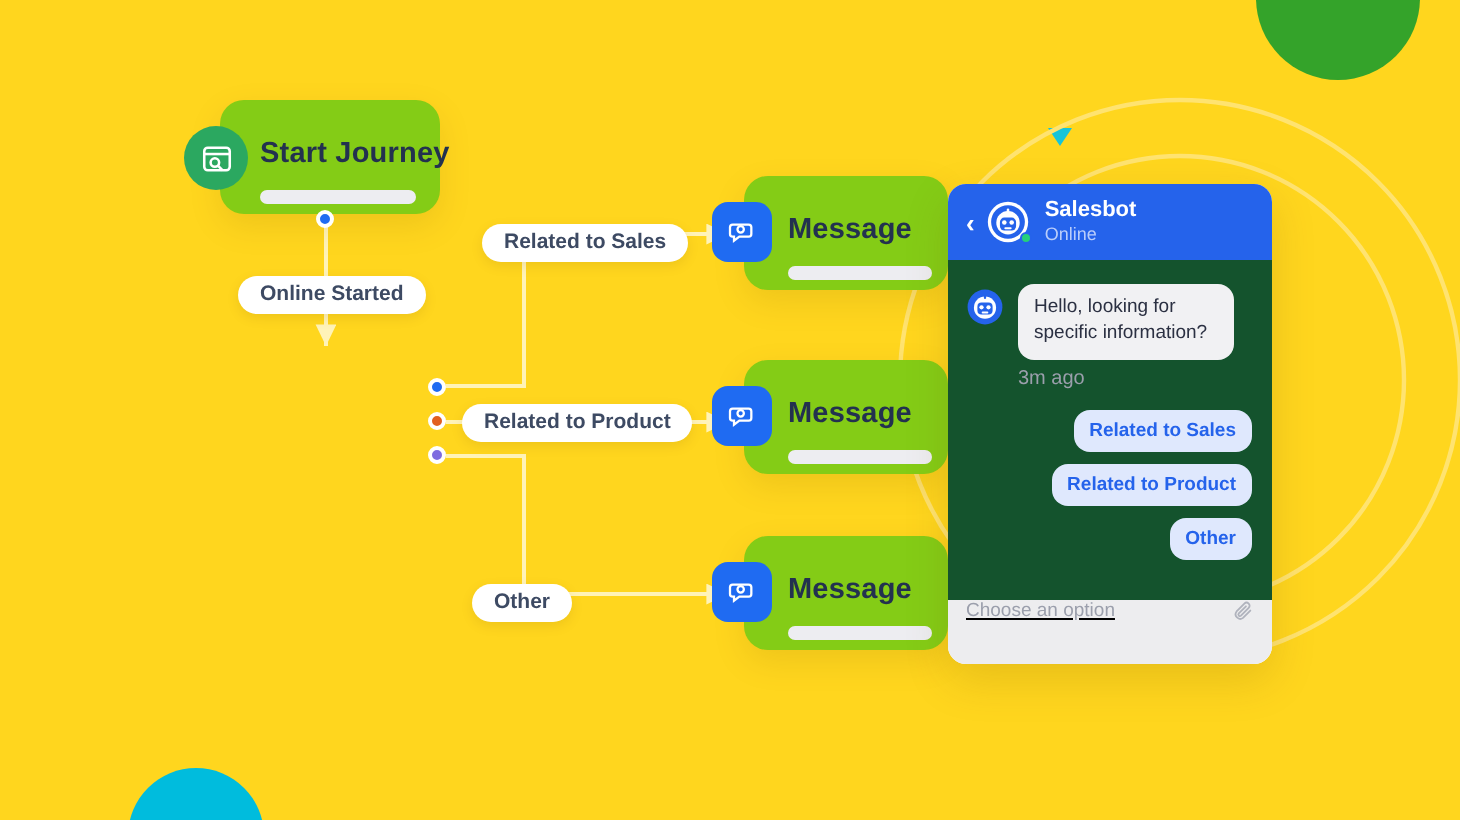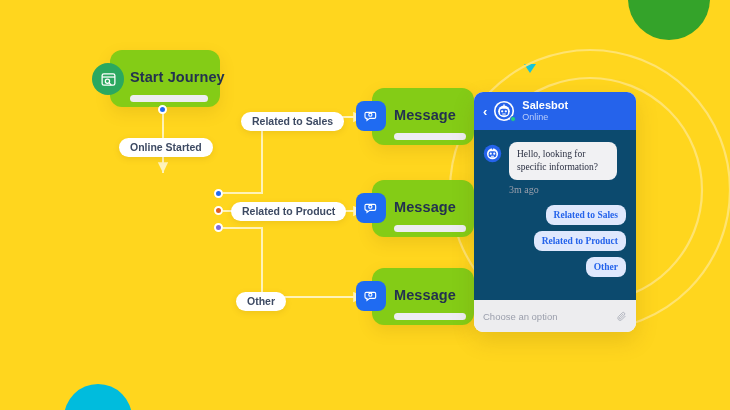--- a/index.html
+++ b/index.html
@@ -103,39 +103,39 @@
   }
   #chat-back { color:#fff; font-size:13px; margin-right:6px; line-height:1; font-weight:bold; }
   #chat-avatar-wrap { position:relative; width:22px; height:22px; margin-right:7px; flex:0 0 22px; }
   #chat-online-dot {
     position:absolute; right:-1px; bottom:0px; width:6px; height:6px;
     border-radius:50%; background:#25D07A; border:1.2px solid #2563EB;
   }
   #chat-name { color:#FFFFFF; font-size:11px; font-weight:bold; line-height:1.15; }
   #chat-status { color:#B9CDFB; font-size:9px; line-height:1.2; }
 
-  #chat-body { flex:1 1 auto; background:#0c4a6e; padding:12px 10px 6px 9px; position:relative;font-family:Liberation Serif, serif; }
+  #chat-body { flex:1 1 auto; background:#14532d; padding:12px 10px 6px 9px; position:relative; }
 
   .bot-row { display:flex; align-items:flex-start; }
   #bot-avatar { width:19px; height:19px; flex:0 0 19px; margin-right:7px; margin-top:2px; }
   .bot-bubble {
     background:#F1F1F3; color:#2B3042; border-radius:8px;
     padding:6px 8px; font-size:9.5px; line-height:1.35; max-width:108px;
   }
   #bot-time { font-size:10px; color:#9B9FAC; margin:4px 0 0 26px; }
 
   #quick-replies { margin-top:10px; display:flex; flex-direction:column; align-items:flex-end; gap:6px; }
   .qr {
     background:#DFE8FD; color:#2563EB; border-radius:8px;
     padding:5px 8px; font-size:9.5px; font-weight:bold; white-space:nowrap;
   }
 
   #chat-input {
     flex:0 0 32px; height:32px; background:#EDEDEF;
-    display:flex; align-items:center; padding:0 9px;
+    display:flex; padding:0 9px;text-decoration:underline;
   }
   #chat-placeholder { font-size:9.5px; color:#9B9FAC; flex:1 1 auto; }
   #clip-icon { width:11px; height:11px; flex:0 0 11px; }
 </style>
 </head>
 <body>
 
 <div id="stage">
 
   <div class="blob" id="blob-green"></div>

